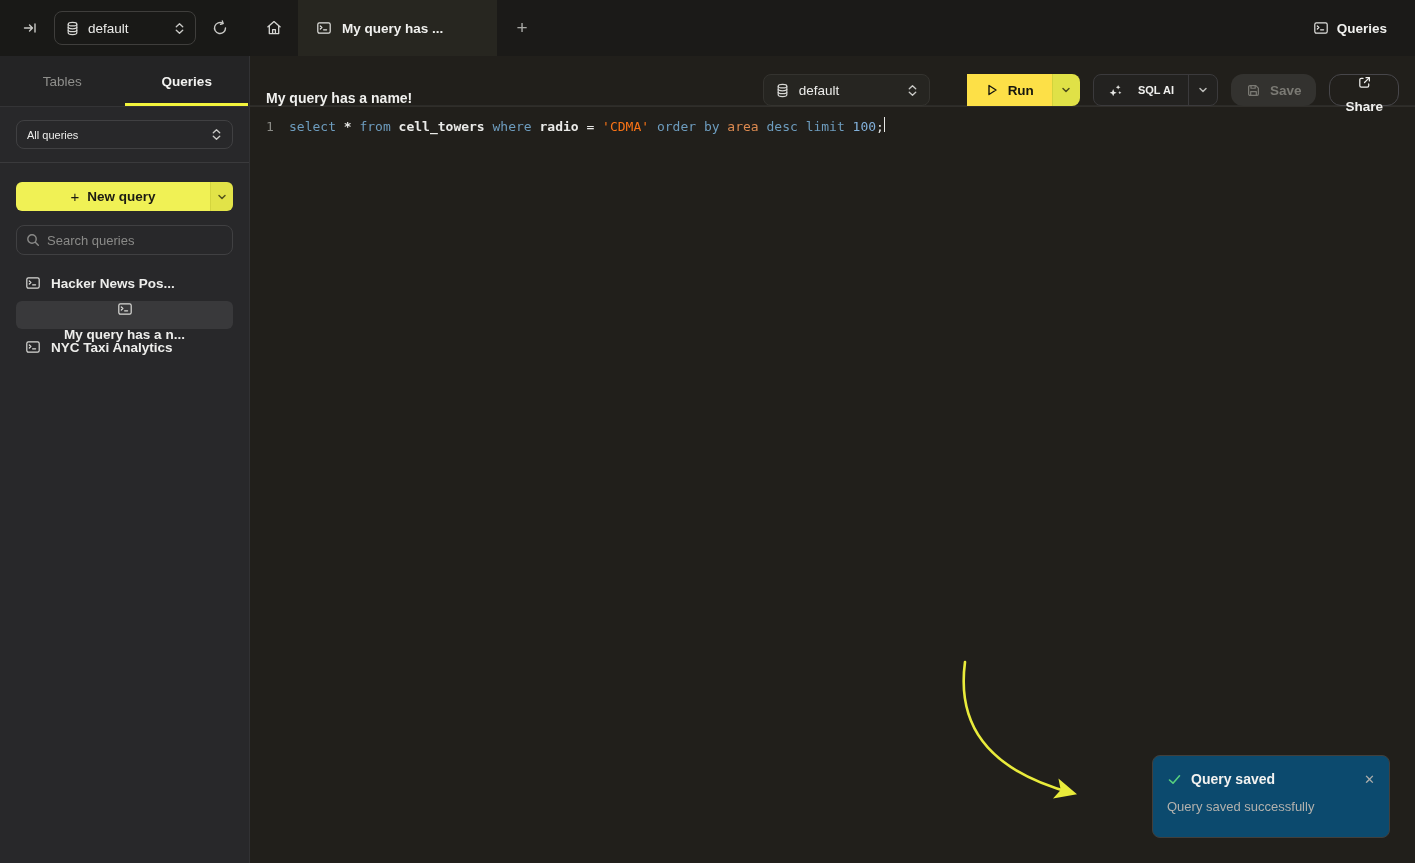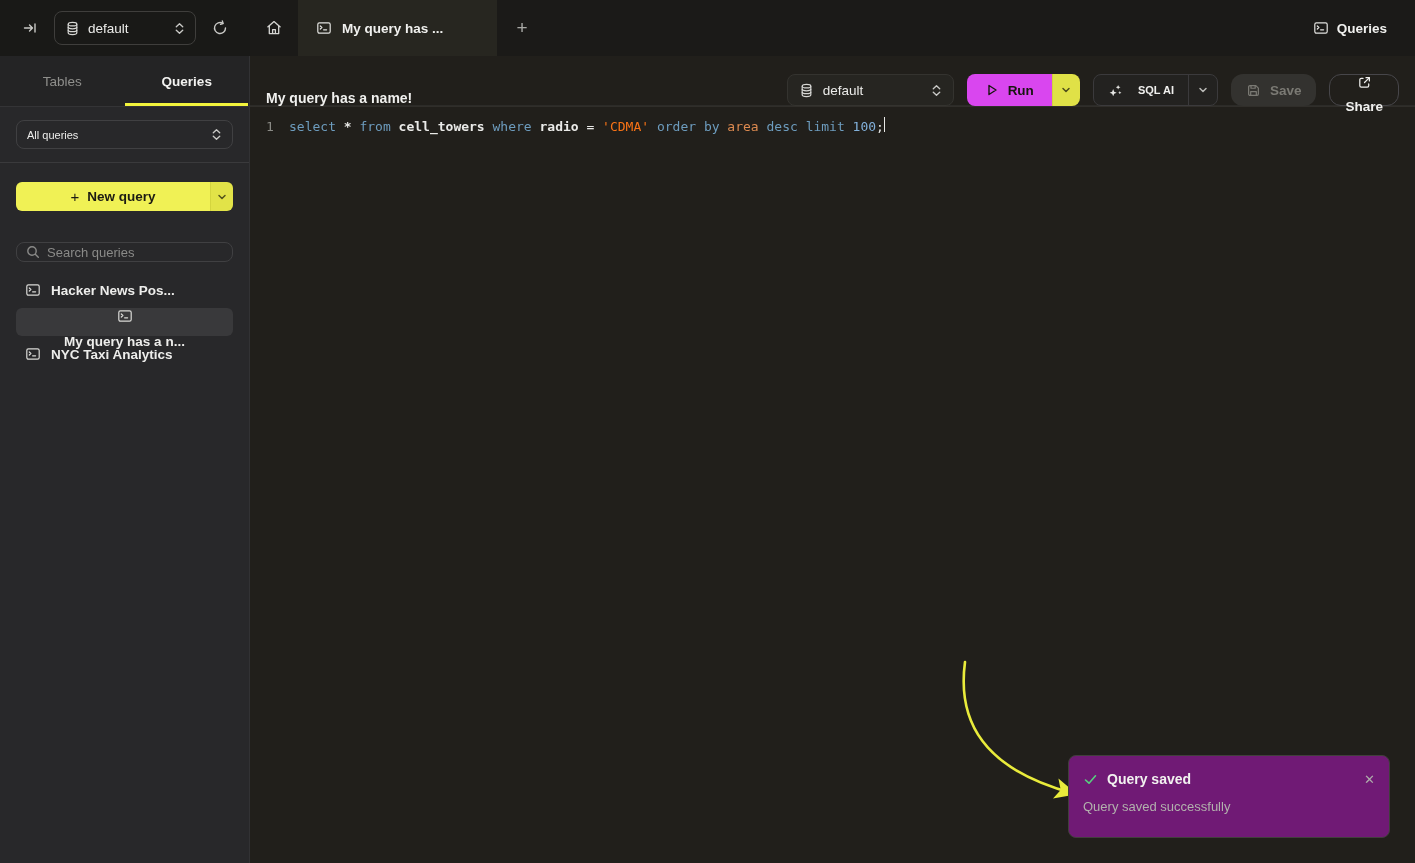--- a/index.html
+++ b/index.html
@@ -45,21 +45,21 @@
   .filter-select .lbl { flex:1; }
   .side-divider { height:1px; background:#3a3a3c; margin:13px -16px 0; }
 
   .newq-row { display:flex; margin-top:19px; height:29px; border-radius:6px; overflow:hidden; cursor:pointer; }
   .newq-main { flex:1; background:#f0f155; color:#1c1b13; display:flex; align-items:center;
     justify-content:center; gap:8px; font-size:13.5px; font-weight:600; }
   .newq-plus { font-size:15px; font-weight:400; }
   .newq-chev { width:23px; background:#e2e348; display:flex; align-items:center; justify-content:center;
     color:#55551d; border-left:1px solid #d4d53e; }
 
-  .search-box { margin-top:31px; height:20px; display:flex; align-items:center; gap:7px; padding:0 9px;
+  .search-box { margin-top:14px; height:30px; display:flex; align-items:center; gap:7px; padding:0 9px;
     border:1px solid #404042; border-radius:8px; color:#8a8a88; }
   .search-box input { flex:1; background:transparent; border:none; outline:none; color:#e8e8e6;
     font-size:13px; font-family:"Liberation Sans", sans-serif; }
   .search-box input::placeholder { color:#8a8a88; }
 
   .query-list { margin-top:14px; display:flex; flex-direction:column; gap:4px; }
   .query-item { height:28px; display:flex; align-items:center; gap:10px; padding:0 9px; border-radius:6px;
     color:#ededeb; font-size:13.5px; font-weight:600; cursor:pointer; }
   .query-item.selected { background:#39393b;flex-direction:column; }
   .query-item .q-icon { color:#d9d9d6; display:flex; }
@@ -69,22 +69,22 @@
   .toolbar { height:51px; flex:0 0 51px; display:flex; align-items:flex-end; padding:0 16px;
     border-bottom:1px solid #302e2a; box-shadow:0 -1px 0 #2c2b28 inset; }
   .doc-title { font-size:14px; font-weight:600; color:#f0f0ee; }
   .toolbar .spacer { flex:1; }
   .tb-group { display:flex; align-items:center; gap:13px; }
   .tb-select { width:167px; height:32px; display:flex; align-items:center; gap:9px; padding:0 11px;
     background:#262521; border:1px solid #34332f; border-radius:8px; color:#ececea; font-size:13.5px;
     cursor:pointer; }
   .tb-select .lbl { flex:1; }
   .split-btn { display:flex; height:32px; border-radius:8px; overflow:hidden; cursor:pointer; }
-  .run-main { display:flex; align-items:center; gap:9px; padding:0 18px; background:#d946ef;
-    color:#17170f; font-size:13.5px; font-weight:600; }
+  .run-main { display:flex; align-items:center; gap:9px; padding:0 18px; background:#fde047;
+    color:#17170f; font-size:13.5px; font-weight:600;margin-left:24px; }
   .run-chev { width:28px; display:flex; align-items:center; justify-content:center; background:#e0e147;
     color:#4f4f1c; border-left:1px solid #d2d33c; }
   .sqlai { border:1px solid #3b3a3c; background:#232220; }
   .sqlai-main { display:flex; align-items:center; gap:15px; padding:0 14px; color:#f0f0ee;
     font-size:11px; font-weight:600; }
   .sqlai-chev { width:29px; display:flex; align-items:center; justify-content:center; color:#b9b9b6;
     border-left:1px solid #3b3a3c; }
   .btn { height:32px; display:flex; align-items:center; gap:9px; padding:0 15px; border-radius:12px;
     font-size:13.5px; font-weight:600; cursor:pointer; border:none; background:transparent;
     font-family:"Liberation Sans", sans-serif; }
@@ -101,22 +101,22 @@
   .tok-id  { color:#eaeae8; font-weight:bold; }
   .tok-str { color:#f97316; }
   .tok-fld { color:#dd8a50; }
   .tok-num { color:#82b0da; }
   .caret { display:inline-block; width:1.5px; height:15px; background:#e8e8e6; vertical-align:-2px; }
 
   
   .arrow-layer { position:absolute; inset:0; pointer-events:none; }
 
   
-  .toast { position:absolute; right:25px; bottom:25px; width:322px; height:83px;
-    background:#701a75; border:1px solid #413f3c; border-radius:8px; padding:15px 14px 12px 14px; }
+  .toast { position:absolute; right:25px; bottom:25px; width:238px; height:83px;
+    background:#0c4a6e; border:1px solid #413f3c; border-radius:8px; padding:15px 14px 12px 14px; }
   .toast-head { display:flex; align-items:center; gap:9px; }
   .toast-check { color:#57d07f; display:flex; }
   .toast-title { flex:1; font-size:14px; font-weight:700; color:#f2f2f0; }
   .toast-close { color:#aeaeab; font-size:13px; cursor:pointer; line-height:1; }
   .toast-msg { margin-top:12px; font-size:13px; color:#b2b1ad; }
 
   svg { display:block; }
 </style>
 </head>
 <body>

